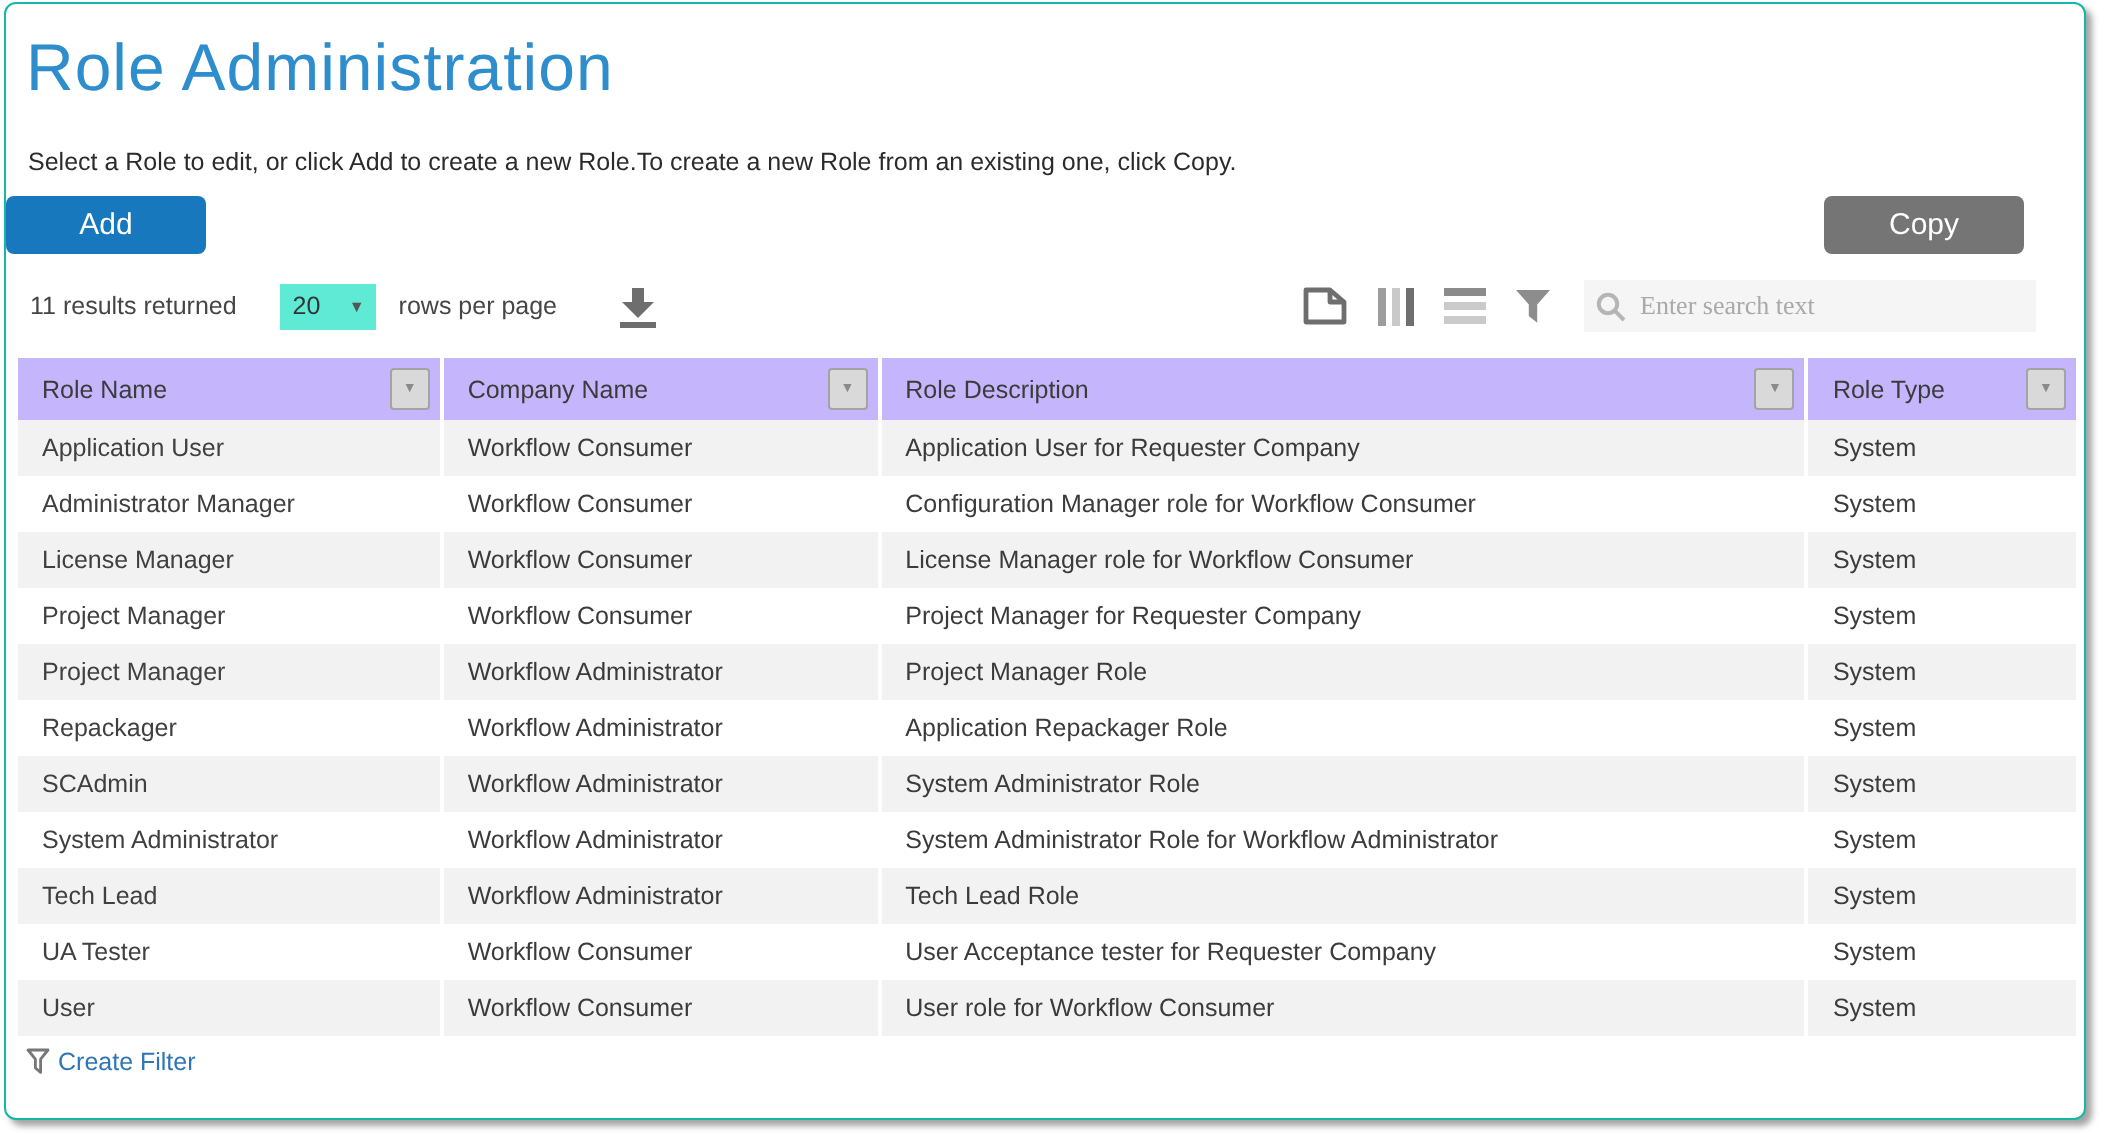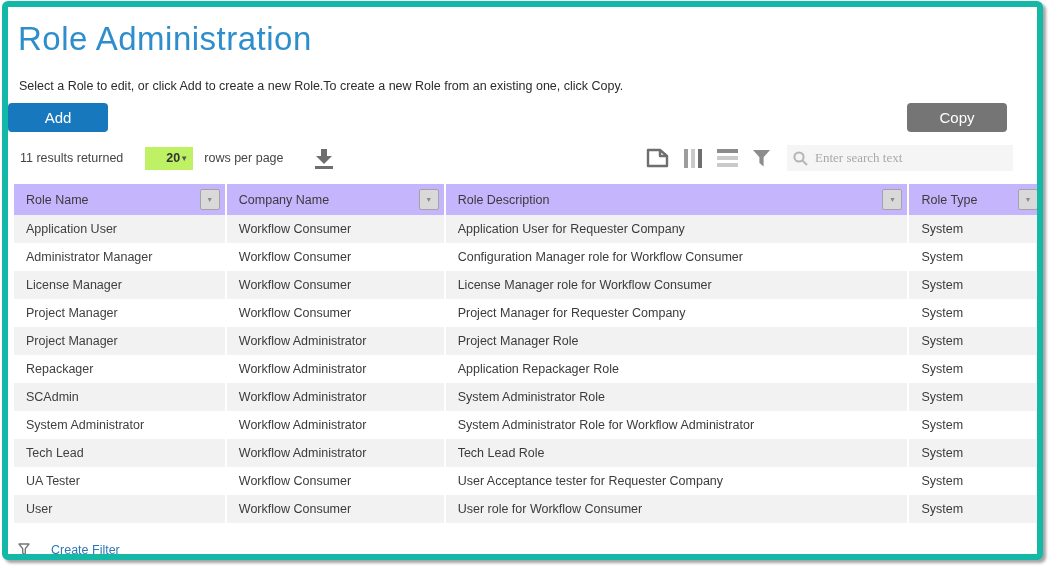--- a/index.html
+++ b/index.html
@@ -1,37 +1,37 @@
 <!DOCTYPE html>
 <html><head>
 <meta charset="utf-8">
 <style>
   * { box-sizing: border-box; margin: 0; padding: 0; }
   html, body { width: 1054px; height: 567px; background: #fff; font-family: "Liberation Sans", sans-serif; }
   .page {
     position: absolute; left: 2px; top: 1px; width: 1041px; height: 559px;
-    background: #fff; border: 6px solid #14b8a6; border-radius: 6px;
+    background: #fff; border: 1px solid #14b8a6; border-radius: 6px;
     box-shadow: 3px 3px 3px rgba(90,90,90,0.55);
     overflow: hidden;
   }
   .page-title {
     margin: 13px 0 0 10px; font-size: 33px; font-weight: 300;
     color: #2e8ecd; letter-spacing: 0.5px; font-family: "Liberation Sans", sans-serif;
   }
   .page-subtitle { margin: 21px 0 0 11px; font-size: 12.5px; color: #2b2b2b; }
   .actions-row { display: flex; justify-content: space-between; gap: 7px; margin: 10px 30px 0 0; }
   .btn { width: 100px; height: 29px; border: none; border-radius: 4px; color: #fff; font-size: 15px; font-family: inherit; cursor: pointer; }
   .btn-add { background: #1778be; }
   .btn-copy { background: #757575; }
 
   .toolbar { display: flex; justify-content: space-between; align-items: center; margin: 12px 24px 0 12px; height: 28px; }
   .toolbar-left { display: flex; align-items: center; font-size: 12.5px; color: #454545; }
   .rows-select {
-    width: 48px; height: 23px; background: #bef264; display: flex; align-items: center;
-    justify-content: space-between; padding: 0 21px; margin: 0 11px 0 22px; cursor: pointer; color: #333; font-weight: bold;
+    width: 48px; height: 23px; background: #5eead4; display: flex; align-items: center;
+    justify-content: space-between; padding: 0 6px; margin: 0 11px 0 22px; cursor: pointer; color: #333;
   }
   .sel-arrow { font-size: 8px; color: #555; }
   .dl-btn { margin-left: 28px; background: none; border: none; cursor: pointer; display: flex; align-items: center; }
 
   .toolbar-right { display: flex; align-items: center; }
   .tb-icon { background: none; border: none; cursor: pointer; margin-left: 15px; display: flex; align-items: center; }
   .search-box {
     width: 226px; height: 26px; background: #f5f5f5; display: flex; align-items: center;
     margin-left: 17px; padding: 0 6px; font-family: Liberation Serif, serif;
   }
@@ -51,21 +51,21 @@
   th:nth-child(3) { width: 462px; } th:nth-child(4) { width: 134px; }
   .hdr { display: flex; justify-content: space-between; align-items: center; }
   .hdr-dd {
     width: 20px; height: 21px; background: #d9d9d9; border: 1px solid #a3a3a3;
     border-radius: 2px; color: #8a8a8a; font-size: 7px; line-height: 7px; cursor: pointer; flex: none;
   }
   td { height: 28px; padding: 0 5px 0 12px; font-size: 12.5px; color: #3b3b3b; overflow: hidden; white-space: nowrap; }
   tbody tr:nth-child(odd) { background: #f2f2f2; }
   a.role-link { color: #404040; text-decoration: none; cursor: pointer; }
 
-  .table-footer { display: flex; align-items: center; margin: 20px 0 0 10px; gap: 21px; }
+  .table-footer { display: flex; align-items: center; margin: 6px 0 0 10px; gap: 4px; }
   .create-filter-link { color: #2e76b5; font-size: 12.5px; text-decoration: none; cursor: pointer; }
 </style>
 </head>
 <body>
 
 <div class="page">
 
   <h1 class="page-title">Role Administration</h1>
   <p class="page-subtitle">Select a Role to edit, or click Add to create a new Role.To create a new Role from an existing one, click Copy.</p>
 

